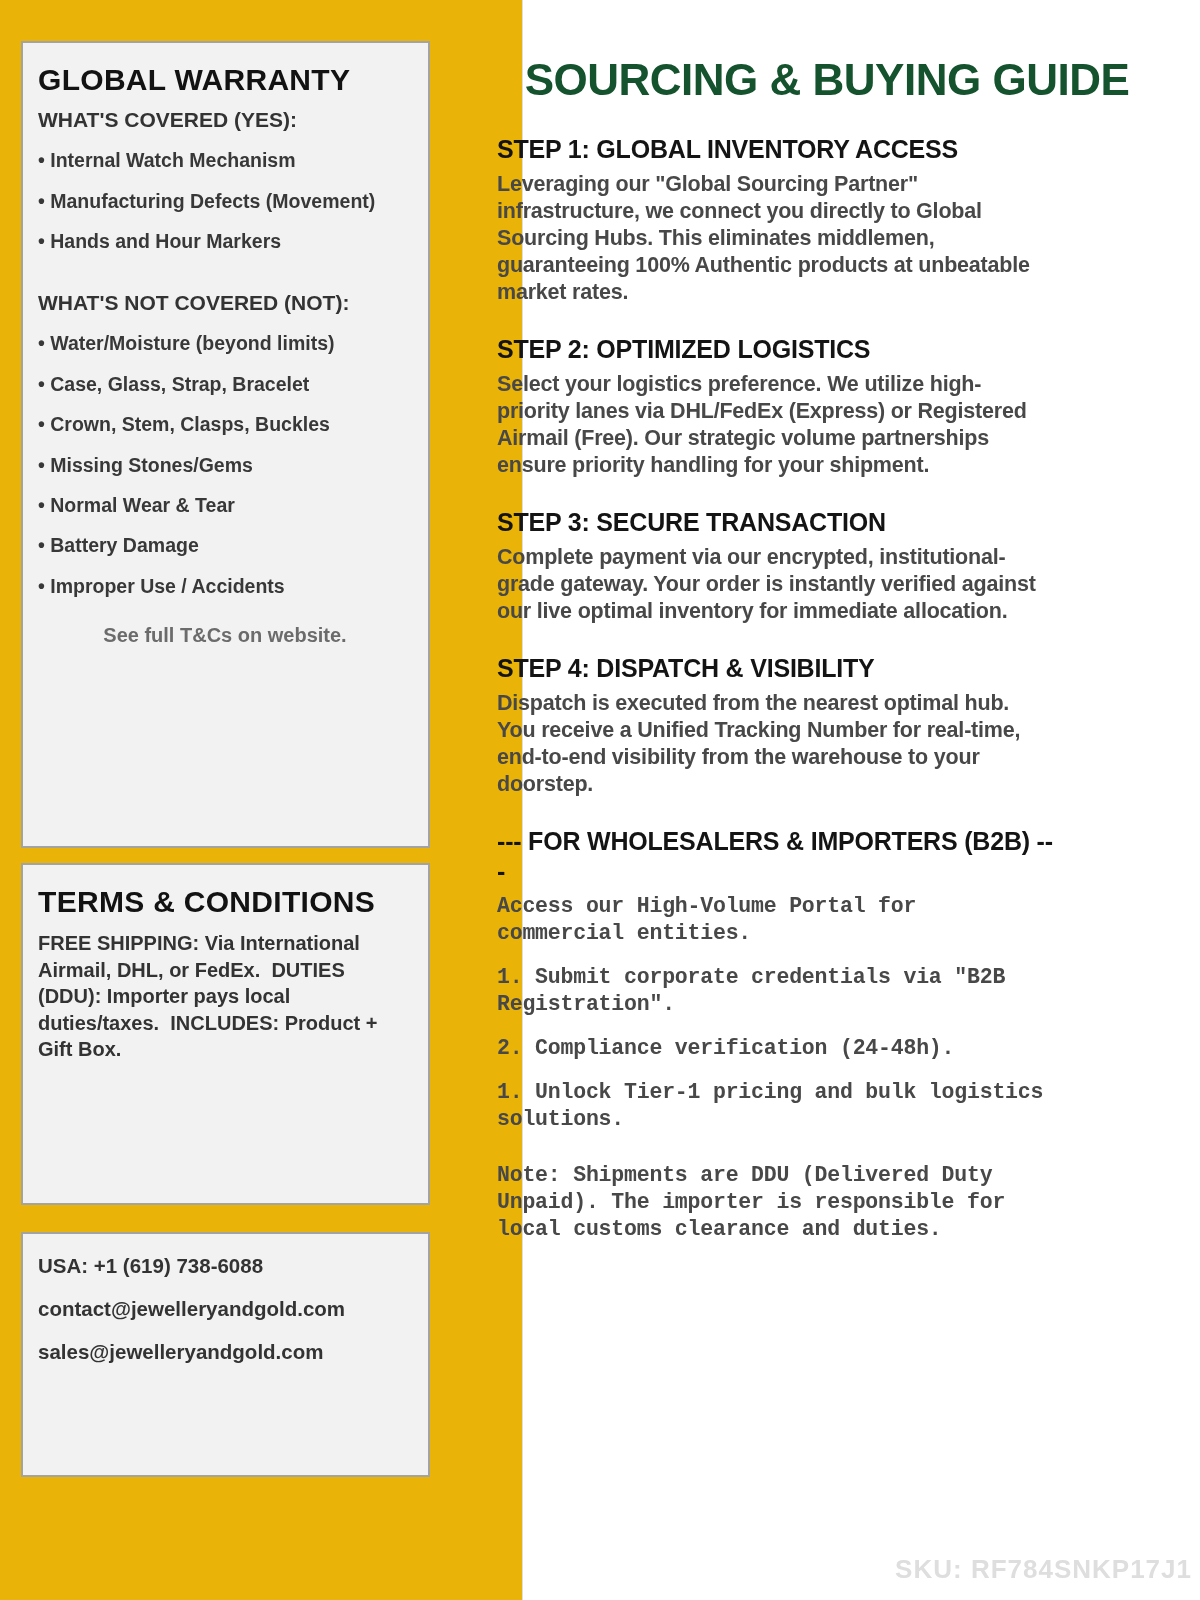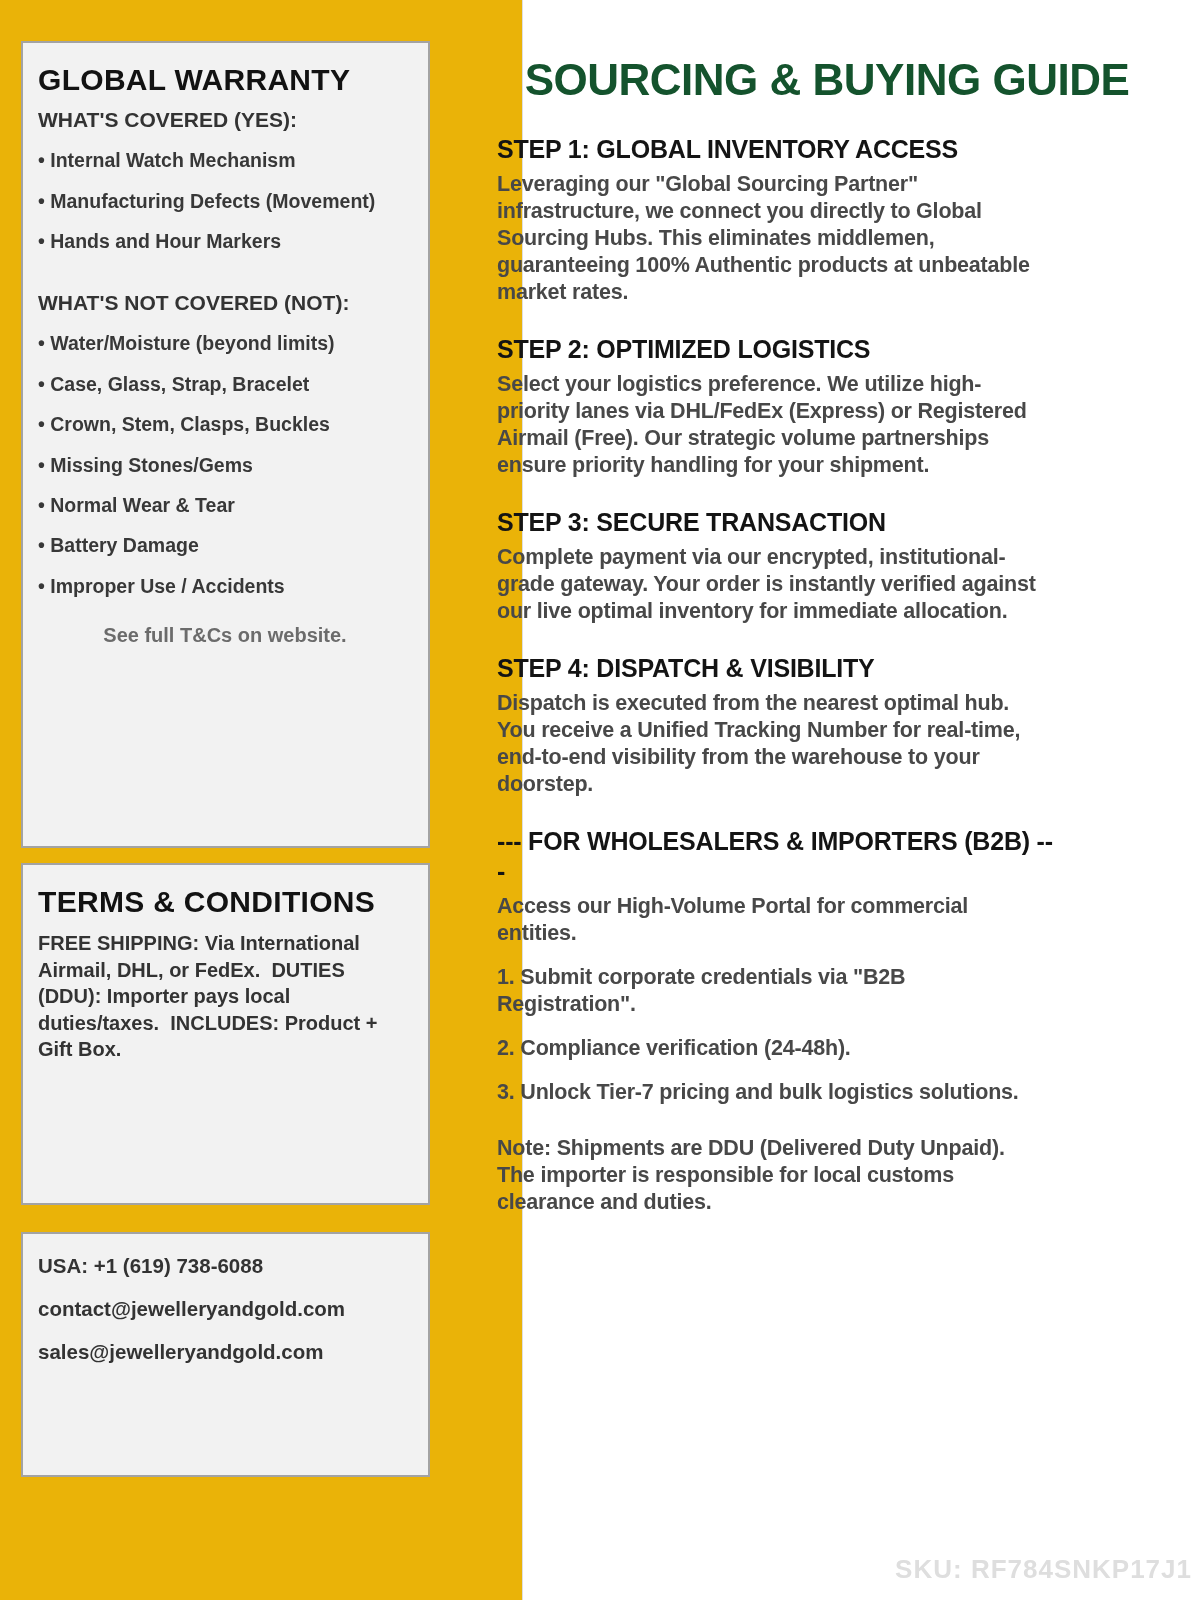--- a/index.html
+++ b/index.html
@@ -60,21 +60,21 @@
   .step-heading{
     font-size:25px;font-weight:bold;color:#141414;
     line-height:1.2;margin:0 0 7px 0;letter-spacing:-0.2px;
   }
   .step-body{
     font-size:21.5px;font-weight:bold;color:#484848;
     line-height:27px;margin:0;max-width:548px;letter-spacing:-0.2px;
   }
   .b2b-para{
     font-size:21.5px;font-weight:bold;color:#484848;
-    line-height:27px;margin:0 0 17px 0;max-width:548px;letter-spacing:-0.2px;
+    line-height:27px;margin:0 0 17px 0;max-width:548px;letter-spacing:-0.2px;font-family:Liberation Mono, monospace;
   }
   .b2b-note{margin-top:29px;}
   .sku{
     position:absolute;top:1554px;right:8px;
     font-size:26px;font-weight:bold;color:#dedede;letter-spacing:1px;
   }
 </style>
 </head>
 <body>
 
@@ -131,18 +131,18 @@
   <div class="step">
     <h2 class="step-heading">STEP 4: DISPATCH &amp; VISIBILITY</h2>
     <p class="step-body">Dispatch is executed from the nearest optimal hub. You receive a Unified Tracking Number for real-time, end-to-end visibility from the warehouse to your doorstep.</p>
   </div>
 
   <div class="step">
     <h2 class="step-heading">--- FOR WHOLESALERS &amp; IMPORTERS (B2B) ---</h2>
     <p class="b2b-para">Access our High-Volume Portal for commercial entities.</p>
     <p class="b2b-para">1. Submit corporate credentials via "B2B Registration".</p>
     <p class="b2b-para">2. Compliance verification (24-48h).</p>
-    <p class="b2b-para">3. Unlock Tier-7 pricing and bulk logistics solutions.</p>
+    <p class="b2b-para">1. Unlock Tier-1 pricing and bulk logistics solutions.</p>
     <p class="b2b-para b2b-note">Note: Shipments are DDU (Delivered Duty Unpaid). The importer is responsible for local customs clearance and duties.</p>
   </div>
 </div>
 
 <div class="sku">SKU: RF784SNKP17J1</div>
 
 </body></html>

